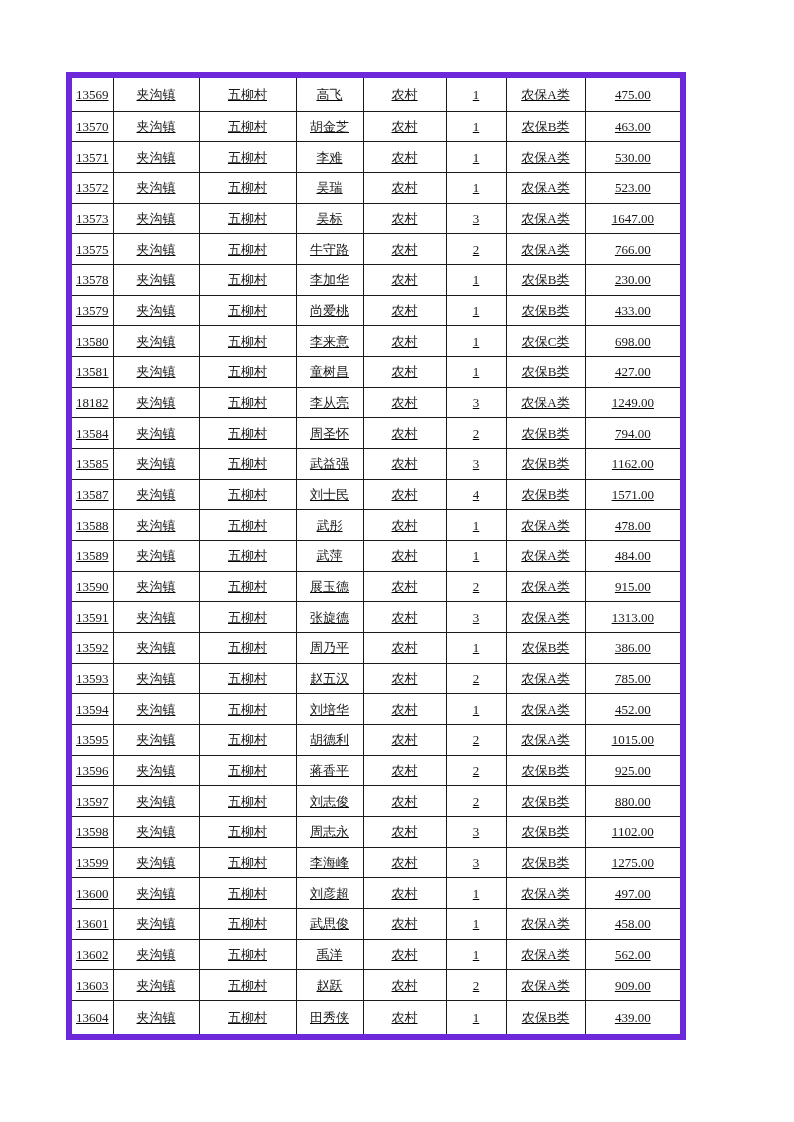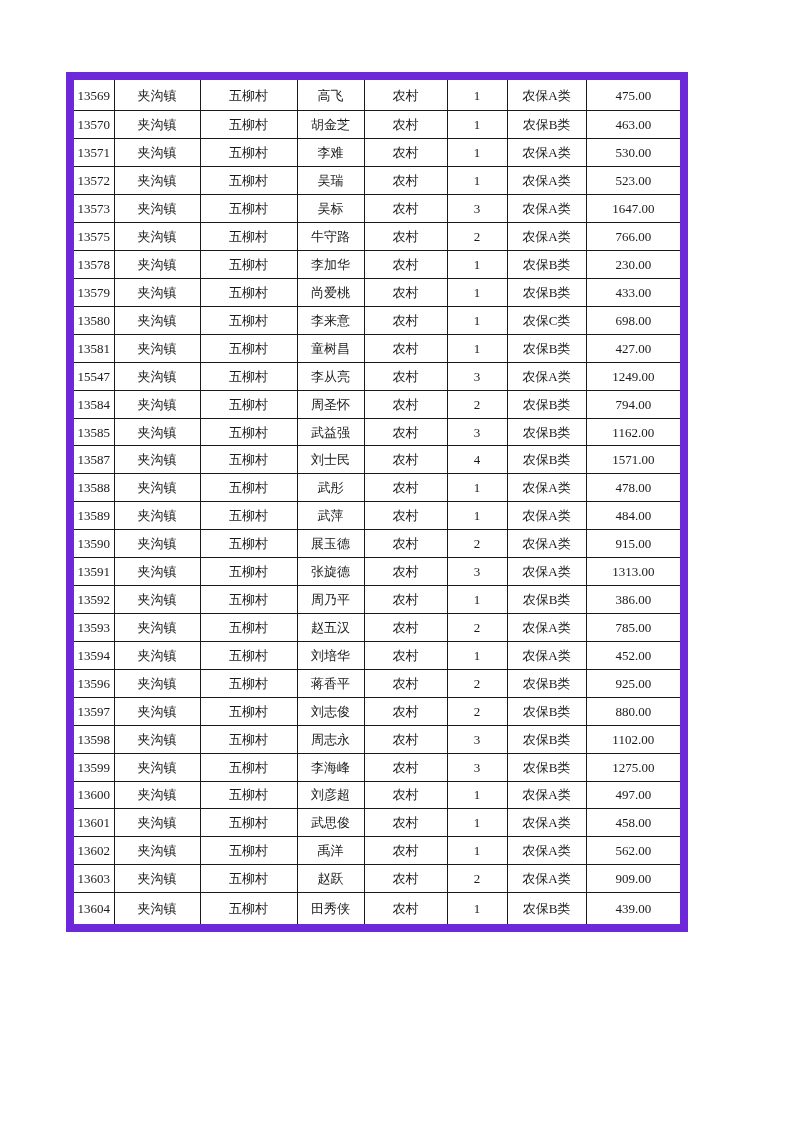--- a/index.html
+++ b/index.html
@@ -19,24 +19,25 @@
     width: 794px;
     height: 1122px;
     background: #ffffff;
     overflow: hidden;
   }
   table.records {
     position: absolute;
     left: 66px;
     top: 72px;
     width: 614px;
-    height: 860px;
+    height: 968px;
     border-collapse: collapse;
     table-layout: fixed;
-    border: 8px solid #6d28d9;
+    border: 6px solid #6d28d9;
+    text-decoration: underline;
   }
   table.records td {
     border: 1px solid #1a1a1a;
     text-align: center;
     vertical-align: middle;
     font-size: 13px;
     line-height: 1;
     padding: 0 2px;
     white-space: nowrap;
     overflow: hidden;
@@ -161,21 +162,21 @@
           <td>13581</td>
           <td>夹沟镇</td>
           <td>五柳村</td>
           <td>童树昌</td>
           <td>农村</td>
           <td>1</td>
           <td>农保B类</td>
           <td>427.00</td>
         </tr>
         <tr>
-          <td>15547</td>
+          <td>18182</td>
           <td>夹沟镇</td>
           <td>五柳村</td>
           <td>李从亮</td>
           <td>农村</td>
           <td>3</td>
           <td>农保A类</td>
           <td>1249.00</td>
         </tr>
         <tr>
           <td>13584</td>
@@ -269,20 +270,30 @@
         </tr>
         <tr>
           <td>13594</td>
           <td>夹沟镇</td>
           <td>五柳村</td>
           <td>刘培华</td>
           <td>农村</td>
           <td>1</td>
           <td>农保A类</td>
           <td>452.00</td>
+        </tr>
+        <tr>
+          <td>13595</td>
+          <td>夹沟镇</td>
+          <td>五柳村</td>
+          <td>胡德利</td>
+          <td>农村</td>
+          <td>2</td>
+          <td>农保A类</td>
+          <td>1015.00</td>
         </tr>
         <tr>
           <td>13596</td>
           <td>夹沟镇</td>
           <td>五柳村</td>
           <td>蒋香平</td>
           <td>农村</td>
           <td>2</td>
           <td>农保B类</td>
           <td>925.00</td>

